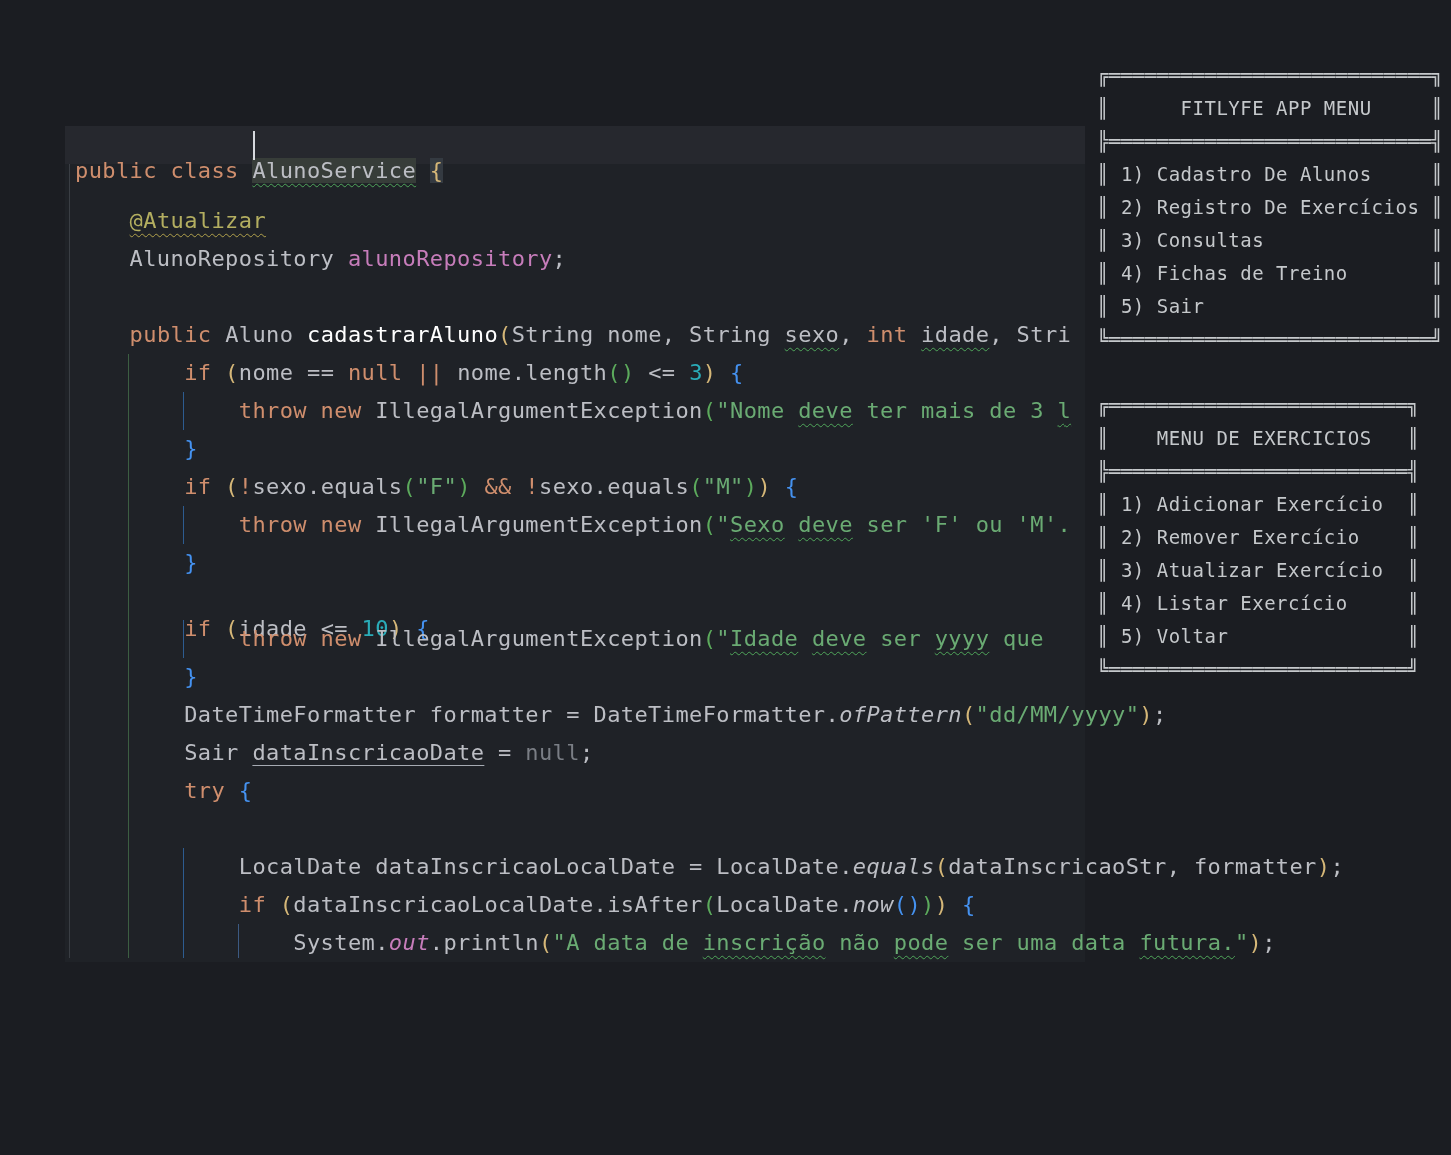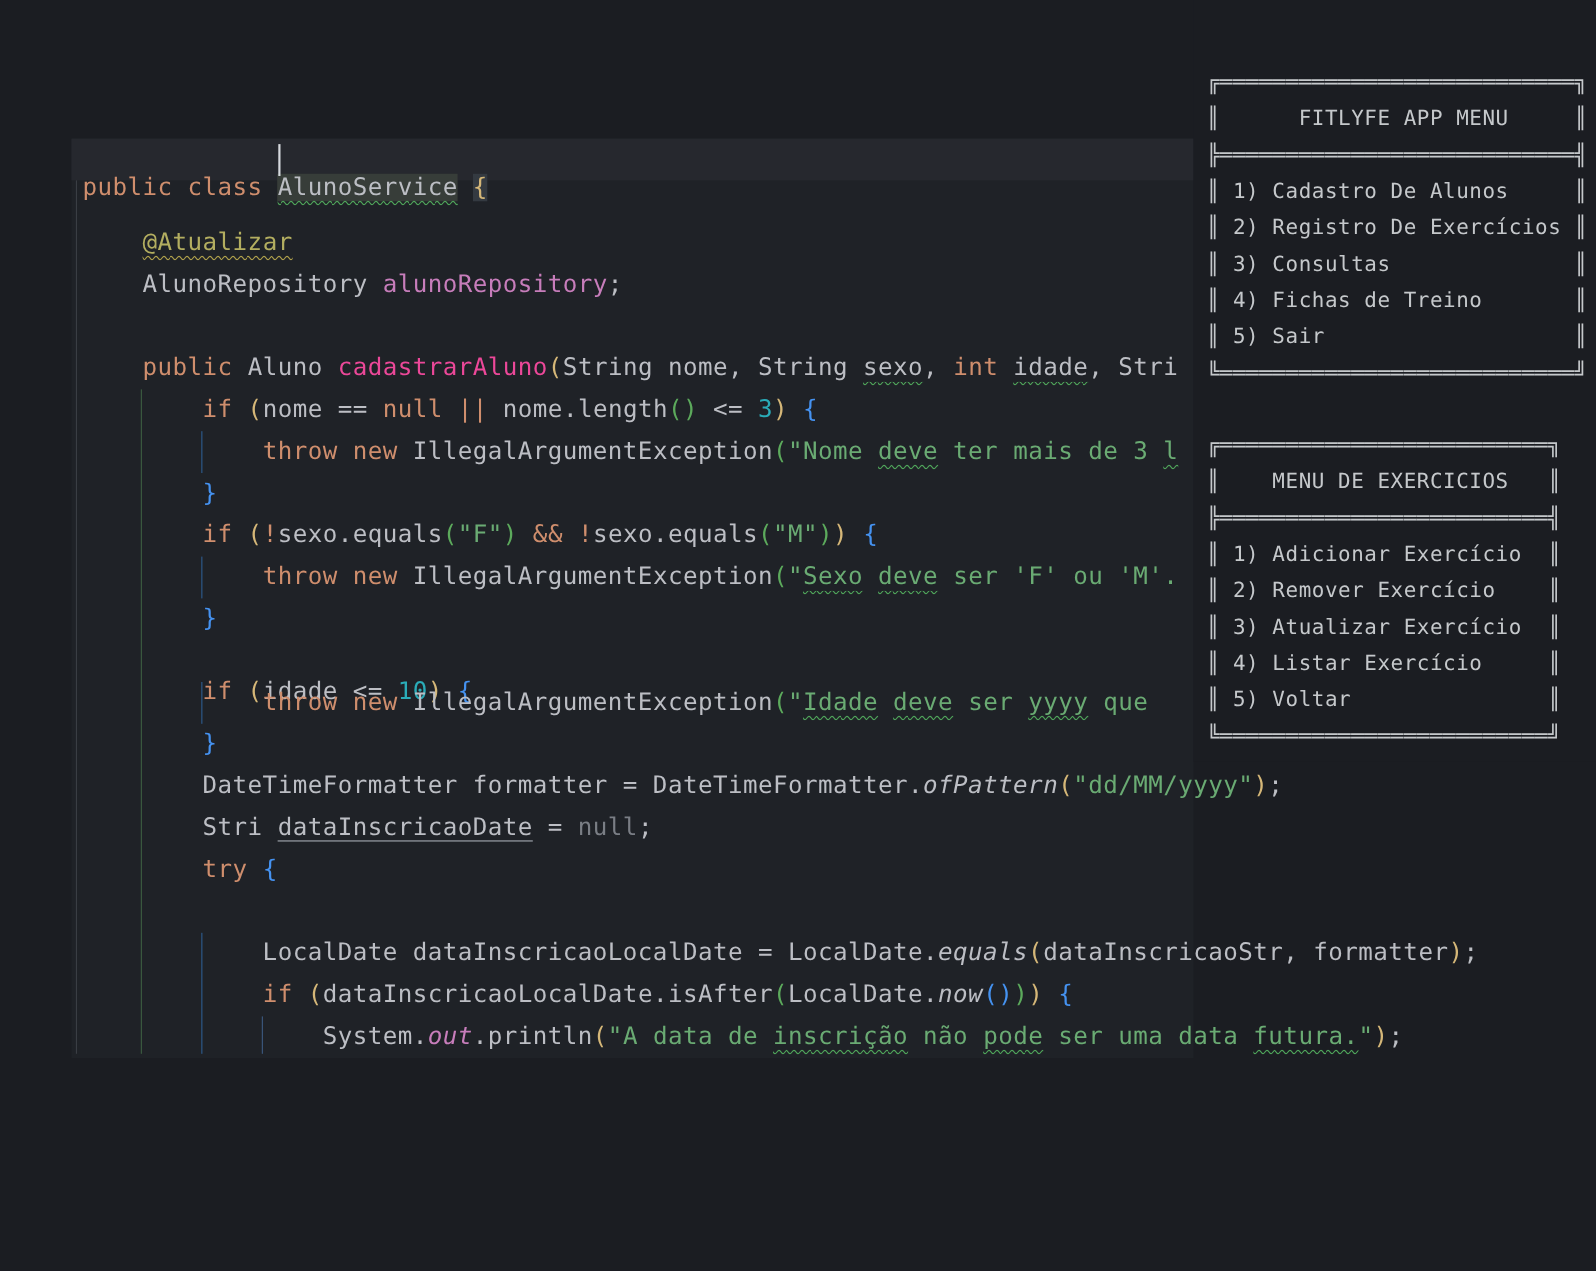--- a/index.html
+++ b/index.html
@@ -6,21 +6,21 @@
   .page{position:relative;width:1451px;height:1155px;background:#1b1d22;overflow:hidden;
         font-family:"DejaVu Sans Mono", monospace;}
   
   .editor-surface{position:absolute;left:65px;top:126px;width:1020px;height:836px;background:#1f2227;z-index:1;}
   .caret-line{position:absolute;left:65px;top:126px;width:1020px;height:38px;background:#26282e;z-index:2;}
   .guide{position:absolute;width:1px;z-index:3;}
   .g-gray{background:#3a3e44;} .g-green{background:#3c5e42;} .g-blue{background:#2d5c90;} .g-steel{background:#3c5a82;}
   #code-lines{position:absolute;left:0;top:0;z-index:4;}
   .line{position:absolute;left:75px;height:38px;line-height:38px;font-size:22px;letter-spacing:0.4px;
         white-space:pre;color:#bcbec4;}
-  .k{color:#cf8e6d}.d{color:#bcbec4}.m{color:#ec4899}.f{color:#c77dbb}.a{color:#b3ae60}
+  .k{color:#cf8e6d}.d{color:#bcbec4}.m{color:#ffffff}.f{color:#c77dbb}.a{color:#b3ae60}
   .s{color:#6aab73}.n{color:#2aacb8}.dim{color:#7a7e85}
   .b1{color:#d5b778}.b2{color:#5caa5c}.b3{color:#4592f0}
   .it{font-style:italic}
   .sq{text-decoration:underline wavy #4fa65a 1px;text-underline-offset:5px;}
   .sqy{text-decoration:underline wavy #b0a14b 1px;text-underline-offset:5px;}
   .ul{text-decoration:underline solid #a6abb3 1px;text-underline-offset:5px;}
   .hl{background:#373d39}
   .brc{background:#343a41}
   .caret{position:absolute;left:253px;top:131px;width:2px;height:29px;background:#d6d9de;z-index:5;}
   
@@ -60,21 +60,21 @@
       <div class="line" style="top: 354px;"><span class="d">        </span><span class="k">if </span><span class="b1">(</span><span class="d">nome == </span><span class="k">null</span><span class="k"> || </span><span class="d">nome.length</span><span class="b2">()</span><span class="d"> &lt;= </span><span class="n">3</span><span class="b1">)</span><span class="d"> </span><span class="b3">{</span></div>
       <div class="line" style="top: 392px;"><span class="d">            </span><span class="k">throw new </span><span class="d">IllegalArgumentException</span><span class="b2">(</span><span class="s">"Nome </span><span class="s sq">deve</span><span class="s"> ter mais de 3 </span><span class="s sq">l</span></div>
       <div class="line" style="top: 430px;"><span class="d">        </span><span class="b3">}</span></div>
       <div class="line" style="top: 468px;"><span class="d">        </span><span class="k">if </span><span class="b1">(</span><span class="k">!</span><span class="d">sexo.equals</span><span class="b2">(</span><span class="s">"F"</span><span class="b2">)</span><span class="k"> &amp;&amp; !</span><span class="d">sexo.equals</span><span class="b2">(</span><span class="s">"M"</span><span class="b2">)</span><span class="b1">)</span><span class="d"> </span><span class="b3">{</span></div>
       <div class="line" style="top: 506px;"><span class="d">            </span><span class="k">throw new </span><span class="d">IllegalArgumentException</span><span class="b2">(</span><span class="s">"</span><span class="s sq">Sexo</span><span class="s"> </span><span class="s sq">deve</span><span class="s"> ser 'F' ou 'M'.</span></div>
       <div class="line" style="top: 544px;"><span class="d">        </span><span class="b3">}</span></div>
       <div class="line" style="top: 610px;"><span class="d">        </span><span class="k">if </span><span class="b1">(</span><span class="d">idade &lt;= </span><span class="n">10</span><span class="b1">)</span><span class="d"> </span><span class="b3">{</span></div>
       <div class="line" style="top: 620px;"><span class="d">            </span><span class="k">throw new </span><span class="d">IllegalArgumentException</span><span class="b2">(</span><span class="s">"</span><span class="s sq">Idade</span><span class="s"> </span><span class="s sq">deve</span><span class="s"> ser </span><span class="s sq">yyyy</span><span class="s"> que </span></div>
       <div class="line" style="top: 658px;"><span class="d">        </span><span class="b3">}</span></div>
       <div class="line" style="top: 696px;"><span class="d">        DateTimeFormatter formatter = DateTimeFormatter.</span><span class="d it">ofPattern</span><span class="b1">(</span><span class="s">"dd/MM/yyyy"</span><span class="b1">)</span><span class="d">;</span></div>
-      <div class="line" style="top: 734px;"><span class="d">        Stri </span><span class="d ul">dataInscricaoDate</span><span class="d"> = </span><span class="dim">null</span><span class="d">;</span></div>
+      <div class="line" style="top: 734px;"><span class="d">        Sair </span><span class="d ul">dataInscricaoDate</span><span class="d"> = </span><span class="dim">null</span><span class="d">;</span></div>
       <div class="line" style="top: 772px;"></div>
       <div class="line" style="top: 772px;"><span class="d">        </span><span class="k">try </span><span class="b3">{</span></div>
       <div class="line" style="top: 848px;"><span class="d">            LocalDate dataInscricaoLocalDate = LocalDate.</span><span class="d it">equals</span><span class="b1">(</span><span class="d">dataInscricaoStr, formatter</span><span class="b1">)</span><span class="d">;</span></div>
       <div class="line" style="top: 886px;"><span class="d">            </span><span class="k">if </span><span class="b1">(</span><span class="d">dataInscricaoLocalDate.isAfter</span><span class="b2">(</span><span class="d">LocalDate.</span><span class="d it">now</span><span class="b3">()</span><span class="b2">)</span><span class="b1">)</span><span class="d"> </span><span class="b3">{</span></div>
       <div class="line" style="top: 924px;"><span class="d">                System.</span><span class="f it">out</span><span class="d">.println</span><span class="b1">(</span><span class="s">"A data de </span><span class="s sq">inscrição</span><span class="s"> não </span><span class="s sq">pode</span><span class="s"> ser uma data </span><span class="s sq">futura.</span><span class="s">"</span><span class="b1">)</span><span class="d">;</span></div>
     </div>
   <div class="caret"></div>
 
   <div class="terminal">
     <pre class="t-menu1" id="menu1-box">╔═══════════════════════════╗

